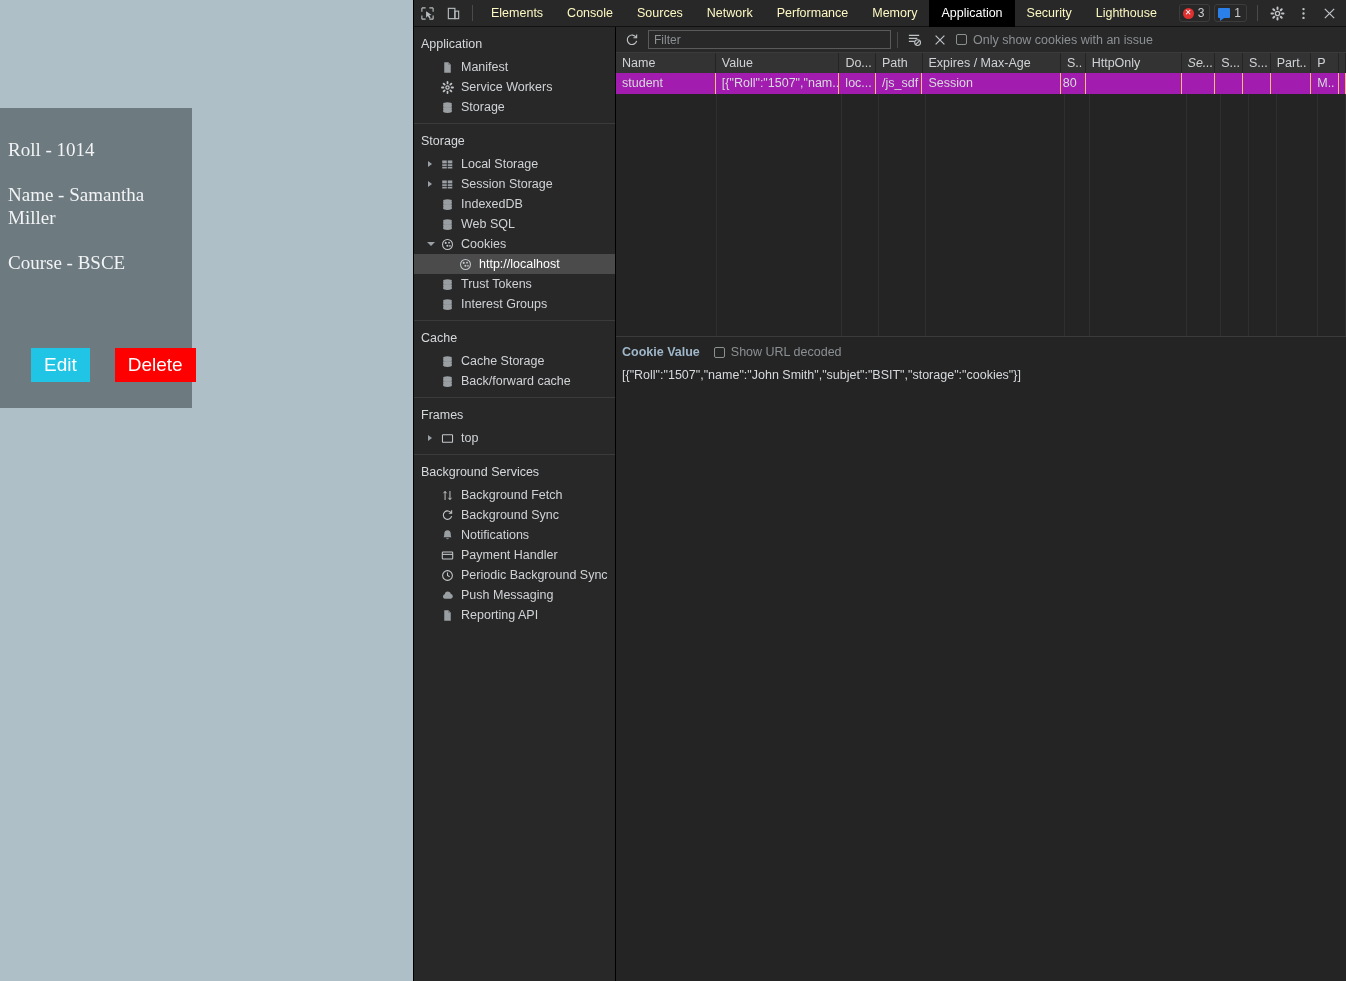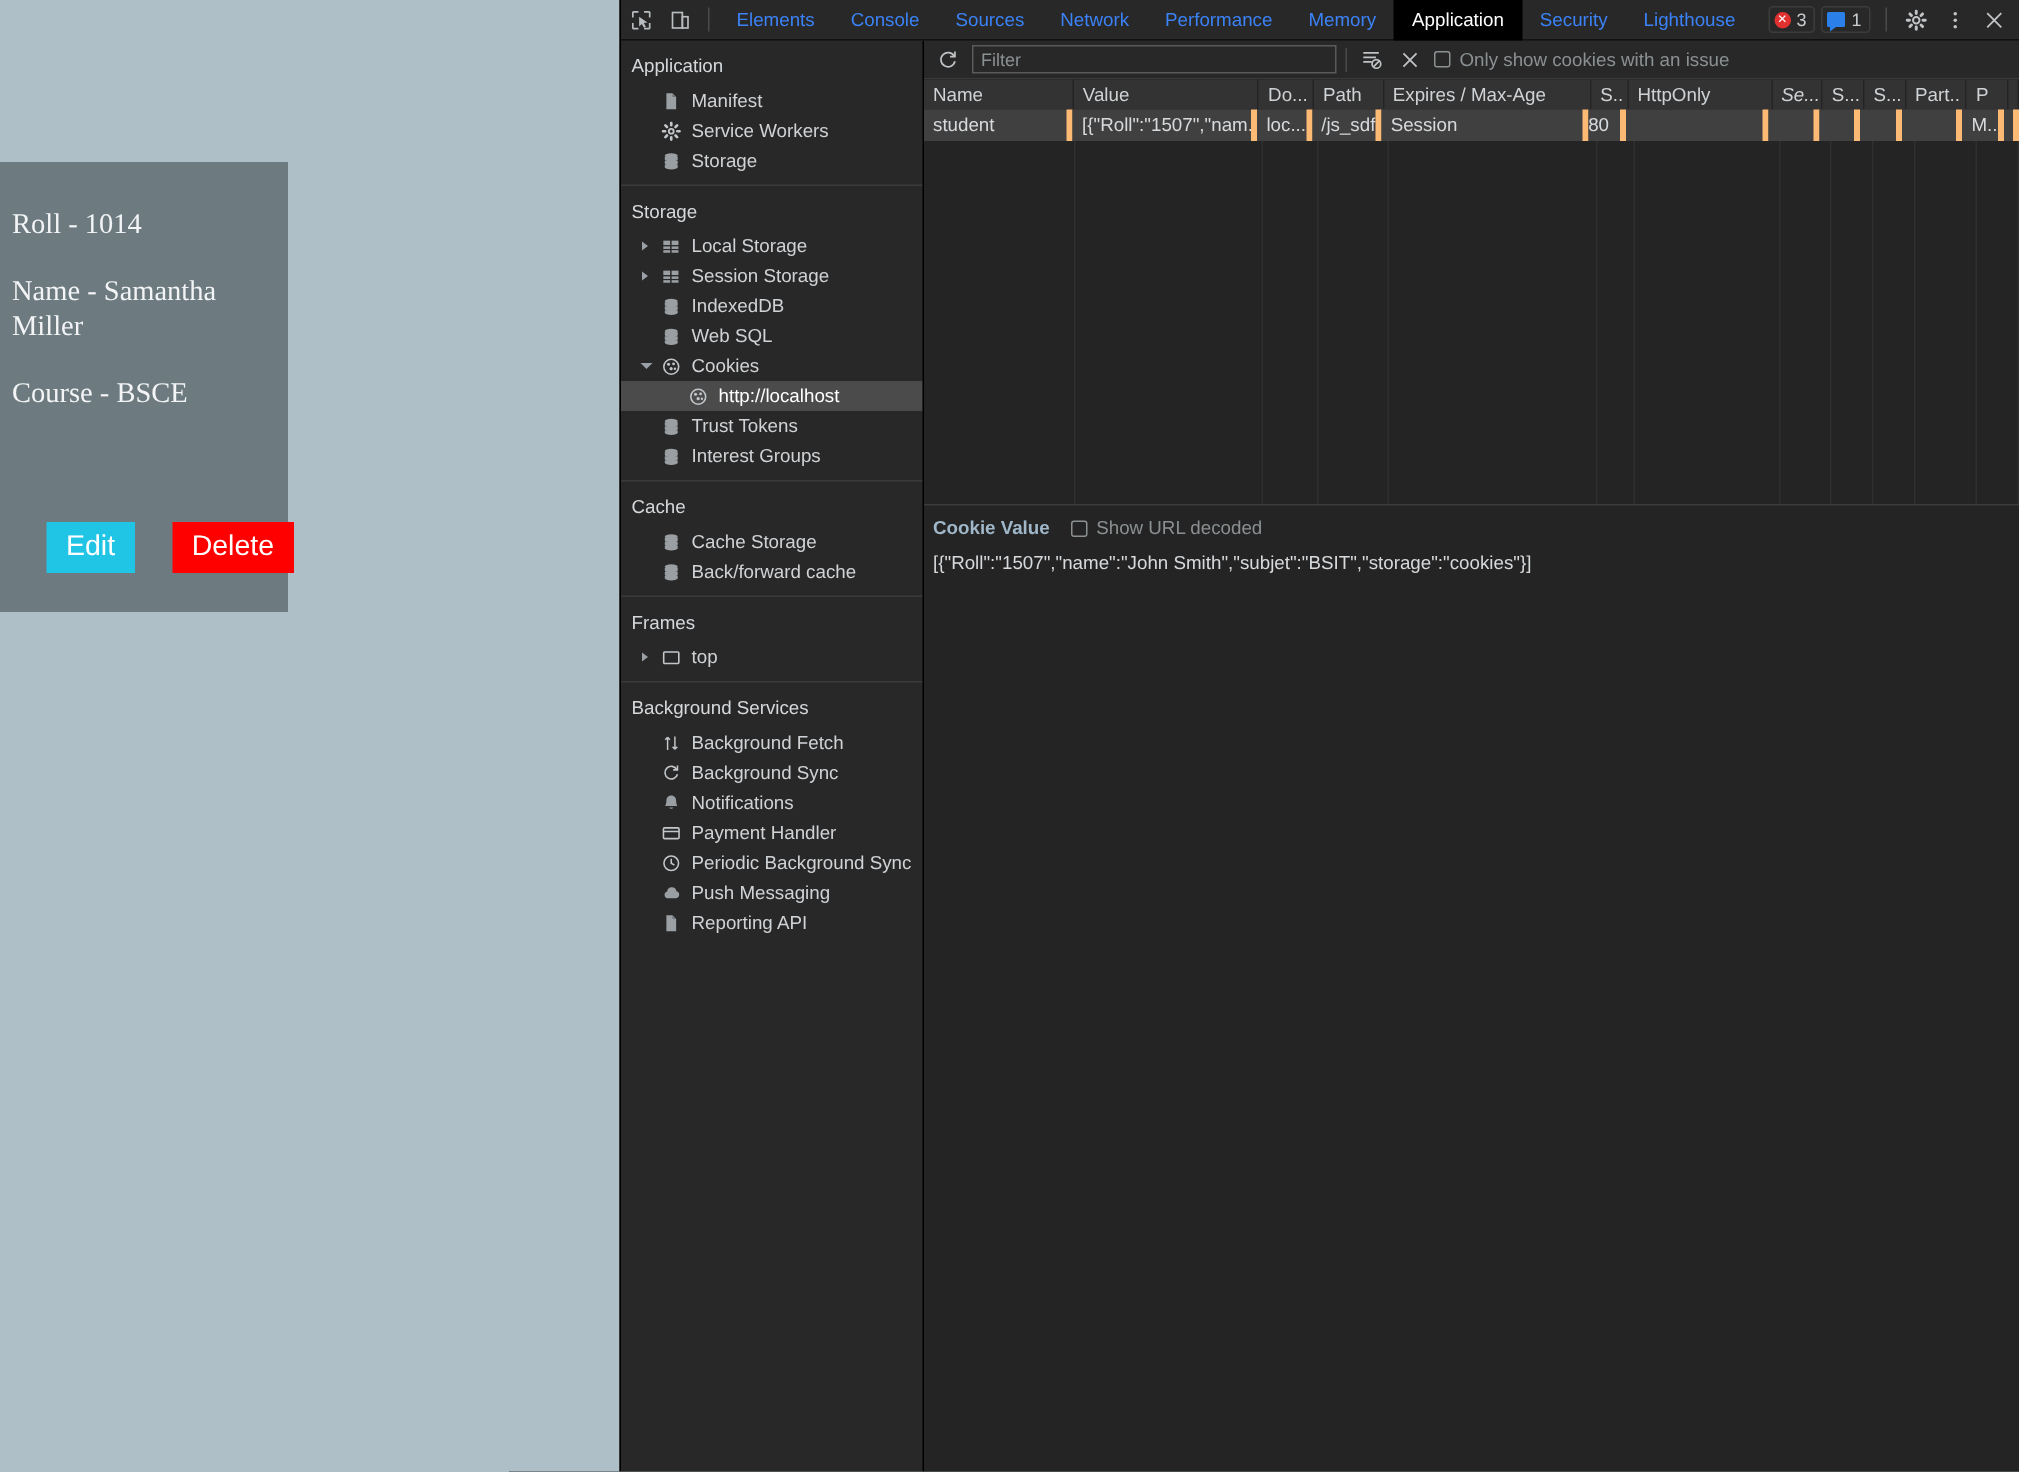--- a/index.html
+++ b/index.html
@@ -71,21 +71,21 @@
     display: flex; align-items: center; justify-content: center;
     cursor: pointer;
   }
   .tool-icon-btn svg { display: block; }
   .tb-sep {
     width: 1px; height: 16px; background: #4a4a4a; margin: 0 6px;
   }
   .tab {
     padding: 0 12px; height: 27px;
     display: flex; align-items: center;
-    color: #3b82f6; cursor: pointer;
+    color: #fef9c3; cursor: pointer;
     font-size: 12.5px;
     white-space: nowrap;
   }
   .tab.active {
     background: #000000;
     color: #ffffff;
   }
   #tabbar-right {
     margin-left: auto;
     display: flex; align-items: center;
@@ -207,25 +207,25 @@
     color: #d0d3d6;
     height: 20px;
     line-height: 20px;
     border-right: 1px solid #242424;
     font-size: 12.5px;
     padding-left: 6px;
     overflow: hidden; white-space: nowrap;
     cursor: pointer;
   }
   #ct-data .ct-cell {
-    background: #404040;
+    background: #a21caf;
     color: #d7dadd;
     height: 21px;
     line-height: 21px;
-    border-right: 4px solid #fdba74;
+    border-right: 1px solid #fdba74;
     font-size: 12.5px;
     padding-left: 6px;
     overflow: hidden; white-space: nowrap;
   }
   #ct-data .ct-cell.num { text-align: right; padding-right: 8px; padding-left:0; }
   .ct-filler { flex:1; }
   #ct-empty { position:absolute; left:0; right:0; top:41px; bottom:0; display:flex; }
   .empty-col { border-right: 1px solid #2f2f2f; height: 100%; }
 
   

